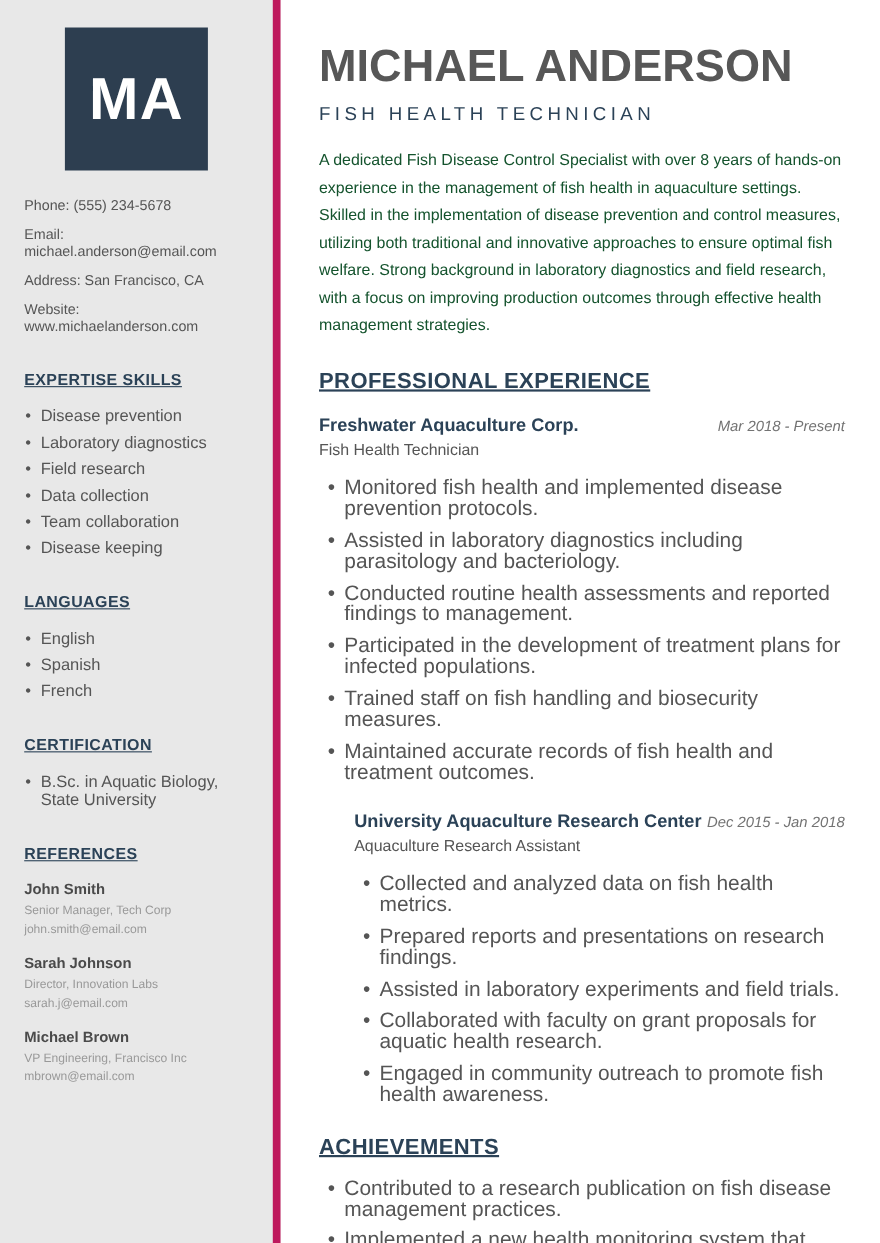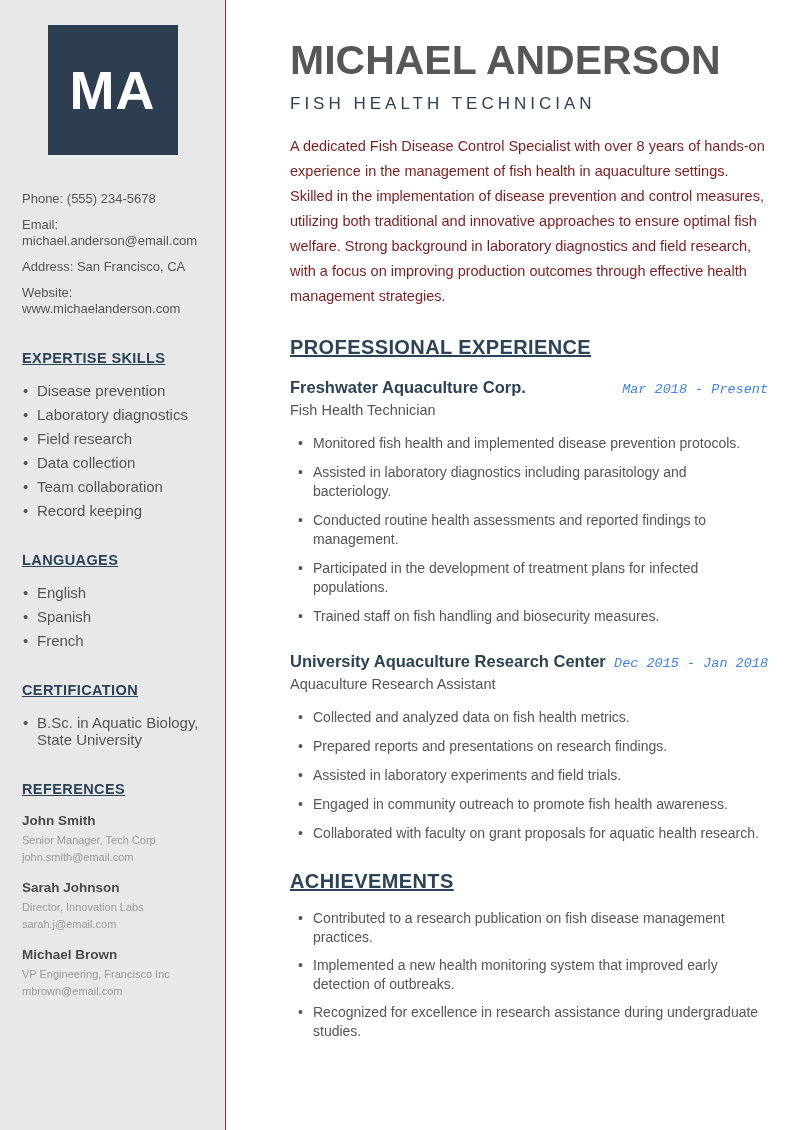--- a/index.html
+++ b/index.html
@@ -8,38 +8,38 @@
     width: 800px; height: 1130px;
     background: #ffffff;
     font-family: "Liberation Sans", sans-serif;
     position: relative;
     overflow: hidden;
   }
 
   
   .sidebar {
     position: absolute; left: 0; top: 0;
-    width: 226px; height: 1130px;
+    width: 255px; height: 1130px;
     background: #e8e8e8;
     padding: 25px 22px 20px 22px;
-    border-right: 1px solid #be185d;
+    border-right: 7px solid #be185d;
   }
   .avatar {
     width: 130px; height: 130px;
     background: #2d3e50;
     margin: 0 auto;
     display: flex; align-items: center; justify-content: center;
   }
   .avatar-initials {
     color: #ffffff;
     font-size: 54px;
     font-weight: bold;
     letter-spacing: 1px;
   }
-  .contact { margin-top: 36px; }
+  .contact { margin-top: 24px; }
   .contact-line {
     font-size: 13px; color: #555555;
     line-height: 16px;
     margin-bottom: 10px;
   }
   .side-heading {
     font-size: 14.5px; font-weight: bold;
     color: #2b4257;
     text-decoration: underline;
     letter-spacing: 0.4px;
@@ -81,52 +81,51 @@
     line-height: 44px;
   }
   .person-title {
     margin: 12px 0 0 0;
     font-size: 17px; font-weight: normal;
     color: #2b4257;
     letter-spacing: 4px;
   }
   .summary {
     margin: 20px 0 0 0;
-    font-size: 14.5px; color: #7f1d1d;
+    font-size: 14.5px; color: #14532d;
     line-height: 25px;
   }
   .section-heading {
     margin: 27px 0 0 0;
     font-size: 20px; font-weight: bold;
     color: #2b4257;
     text-decoration: underline;
     letter-spacing: 0.4px;
   }
   .job { margin-top: 19px; }
   .job-header {
     display: flex; justify-content: space-between; align-items: baseline;
   }
   .company {
     font-size: 16.5px; font-weight: bold;
     color: #2b4257;
   }
   .dates {
     font-size: 13.5px; font-style: italic;
-    color: #3b82f6;
+    color: #737373;
     white-space: nowrap;
-    font-family: Liberation Mono, monospace;
   }
   .role {
     margin-top: 5px;
     font-size: 14.5px; color: #555555;
   }
   .bullet-list { list-style: none; margin: 16px 0 0 0; padding: 0; }
   .bullet-list li {
     position: relative;
-    font-size: 14px; color: #555555;
+    font-size: 19px; color: #555555;
     line-height: 19px;
     padding-left: 23px;
     margin-bottom: 10px;
   }
   .bullet-list li::before {
     content: "\2022";
     position: absolute; left: 8px; top: 0;
     color: #555555;
   }
   .achievements-list li { margin-bottom: 9px; }
@@ -147,21 +146,21 @@
     <div class="contact-line">Website: www.michaelanderson.com</div>
   </div>
 
   <div class="side-heading">EXPERTISE SKILLS</div>
   <ul class="side-list">
     <li>Disease prevention</li>
     <li>Laboratory diagnostics</li>
     <li>Field research</li>
     <li>Data collection</li>
     <li>Team collaboration</li>
-    <li>Record keeping</li>
+    <li>Disease keeping</li>
   </ul>
 
   <div class="side-heading">LANGUAGES</div>
   <ul class="side-list">
     <li>English</li>
     <li>Spanish</li>
     <li>French</li>
   </ul>
 
   <div class="side-heading">CERTIFICATION</div>
@@ -202,35 +201,36 @@
       <span class="company">Freshwater Aquaculture Corp.</span>
       <span class="dates">Mar 2018 - Present</span>
     </div>
     <div class="role">Fish Health Technician</div>
     <ul class="bullet-list">
       <li>Monitored fish health and implemented disease prevention protocols.</li>
       <li>Assisted in laboratory diagnostics including parasitology and bacteriology.</li>
       <li>Conducted routine health assessments and reported findings to management.</li>
       <li>Participated in the development of treatment plans for infected populations.</li>
       <li>Trained staff on fish handling and biosecurity measures.</li>
+      <li>Maintained accurate records of fish health and treatment outcomes.</li>
     </ul>
   </div>
 
-  <div class="job" style="margin-top: 26px;">
+  <div class="job" style="margin-top: 26px; margin-left: 32px;">
     <div class="job-header">
       <span class="company">University Aquaculture Research Center</span>
       <span class="dates">Dec 2015 - Jan 2018</span>
     </div>
     <div class="role">Aquaculture Research Assistant</div>
     <ul class="bullet-list">
       <li>Collected and analyzed data on fish health metrics.</li>
       <li>Prepared reports and presentations on research findings.</li>
       <li>Assisted in laboratory experiments and field trials.</li>
+      <li>Collaborated with faculty on grant proposals for aquatic health research.</li>
       <li>Engaged in community outreach to promote fish health awareness.</li>
-      <li>Collaborated with faculty on grant proposals for aquatic health research.</li>
     </ul>
   </div>
 
   <div class="section-heading">ACHIEVEMENTS</div>
   <ul class="bullet-list achievements-list">
     <li>Contributed to a research publication on fish disease management practices.</li>
     <li>Implemented a new health monitoring system that improved early detection of outbreaks.</li>
     <li>Recognized for excellence in research assistance during undergraduate studies.</li>
   </ul>
 

